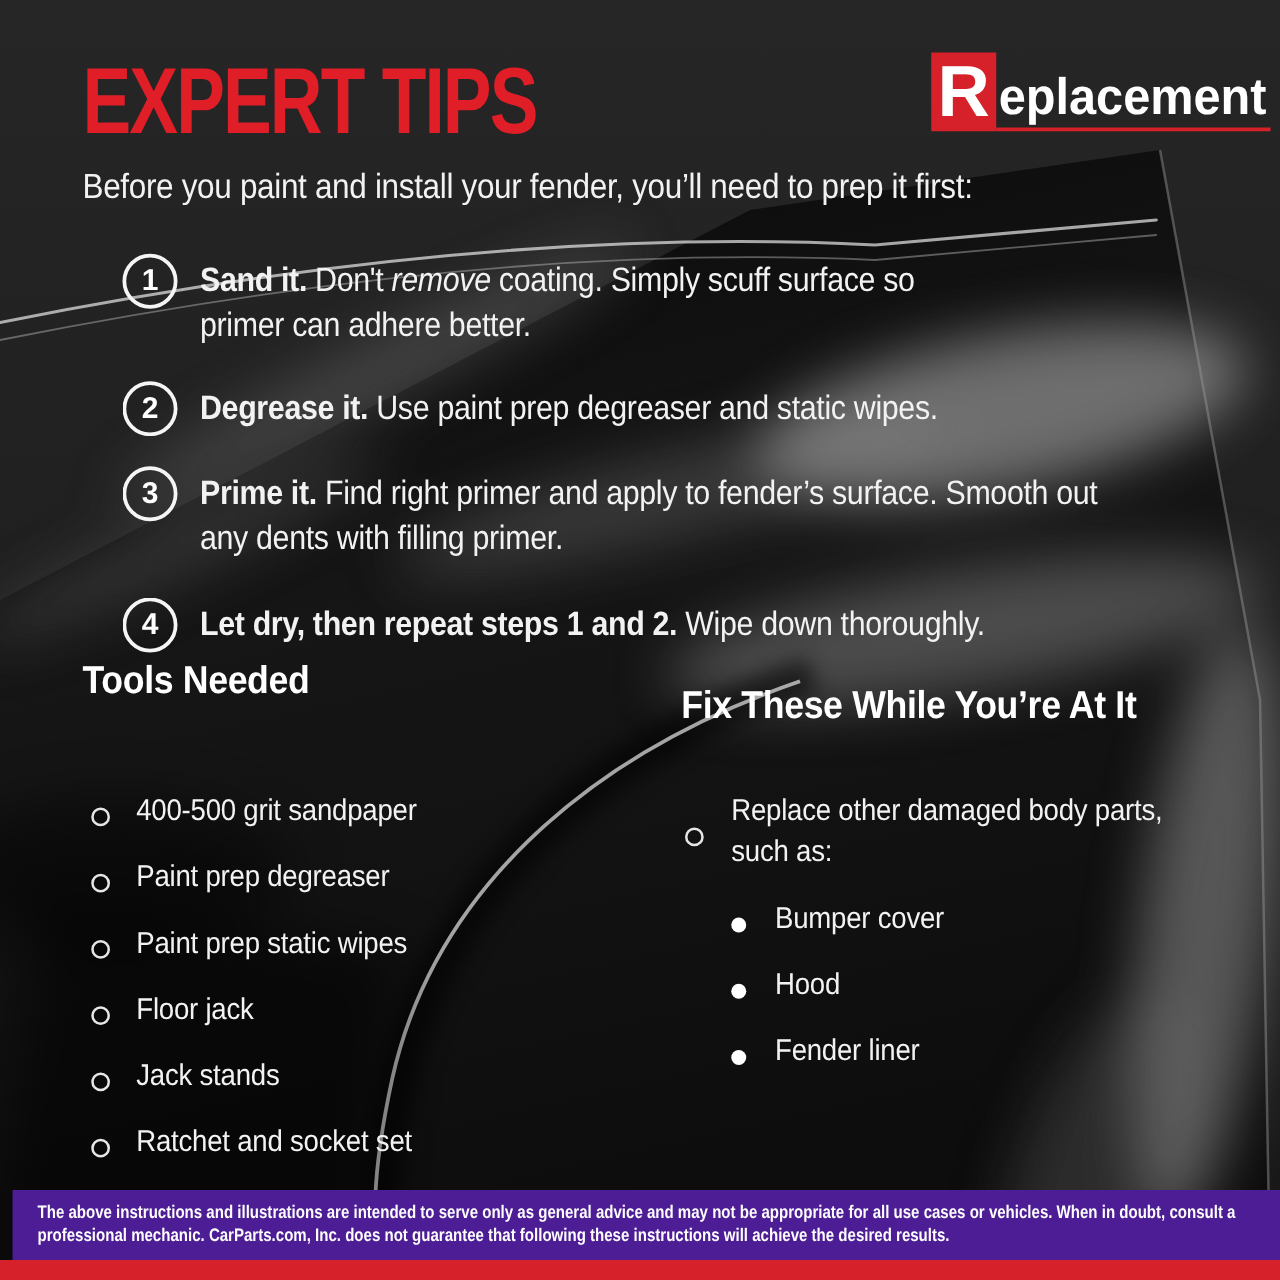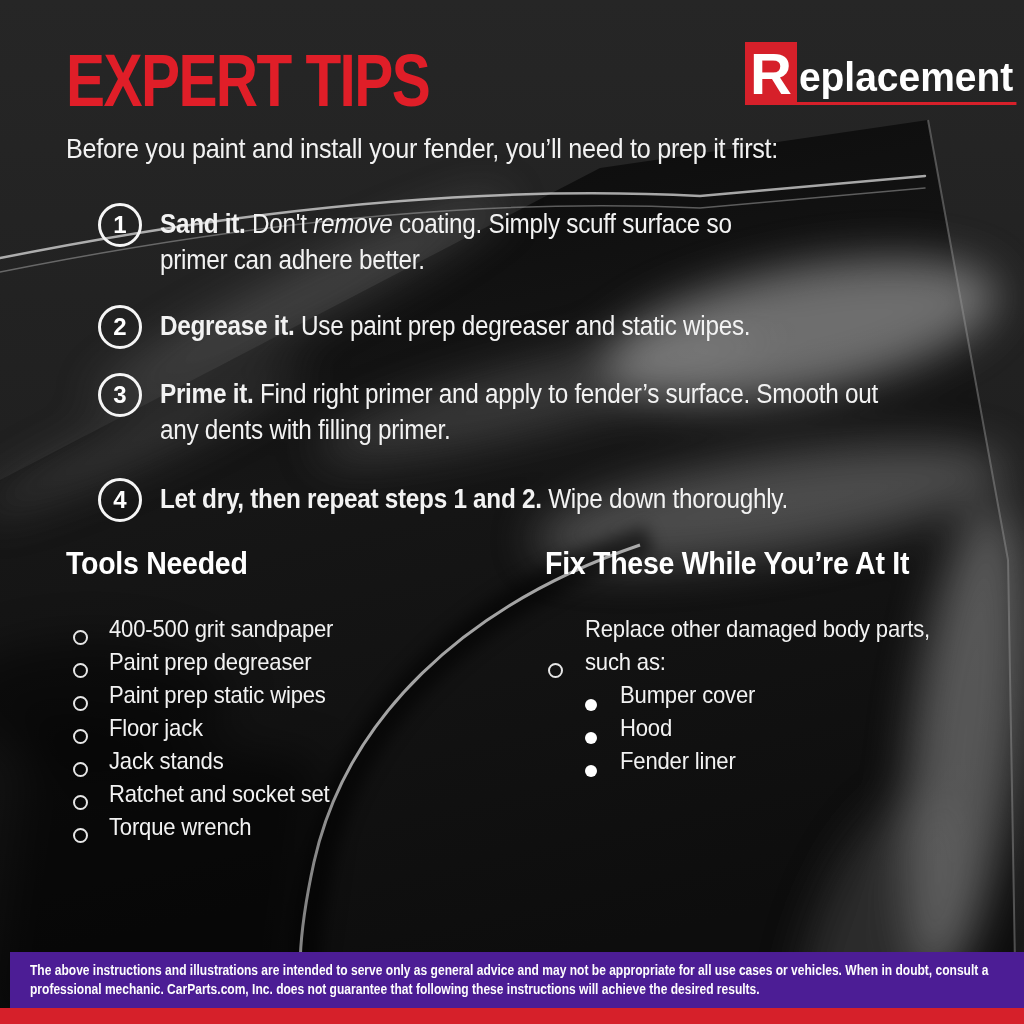--- a/index.html
+++ b/index.html
@@ -44,21 +44,21 @@
   .step-text{font-size:27px;line-height:36px;letter-spacing:-.3px;padding-top:3px;}
   .step-text b{font-weight:bold;}
   .step-text i{font-style:italic;}
 
   .col-head{
     position:absolute;margin:0;font-size:31px;font-weight:bold;color:#fff;
     white-space:nowrap;letter-spacing:-.3px;
   }
 
   .blist{position:absolute;}
-  .brow{display:flex;align-items:flex-end;line-height:33px;}
+  .brow{display:flex;align-items:center;line-height:33px;margin-top:20px;}
   .bullet-hollow{
     width:11px;height:11px;border:2px solid #e6e6e6;border-radius:50%;
     flex:0 0 auto;margin:9px 0 0 0;
   }
   .bullet-solid{
     width:12px;height:12px;background:#fff;border-radius:50%;
     flex:0 0 auto;margin:10px 0 0 0;
   }
   .btext{font-size:24px;letter-spacing:-.2px;}
   .tools .btext{margin-left:21px;}
@@ -159,21 +159,21 @@
     <div class="step-text cond" style="max-width:800px;"><b>Prime it.</b><span> Find right primer and apply to fender’s surface. Smooth out any dents with filling primer.</span></div>
   </div>
 
   <div class="step" style="left:98px;top:478px;">
     <div class="step-num">
       <span>4</span>
     </div>
     <div class="step-text cond"><b>Let dry, then repeat steps 1 and 2.</b><span> Wipe down thoroughly.</span></div>
   </div>
 
-  <h2 class="col-head" style="left:66px;top:546px;text-align:center;">
+  <h2 class="col-head" style="left:66px;top:526px;text-align:center;">
     <span class="cond92">Tools Needed</span>
   </h2>
 
   <div class="blist tools" style="left:73px;top:612px;">
     <div class="brow">
         <span class="bullet-hollow"></span>
         <span class="btext cond92">400-500 grit sandpaper</span>
       </div>
     <div class="brow">
         <span class="bullet-hollow"></span>

